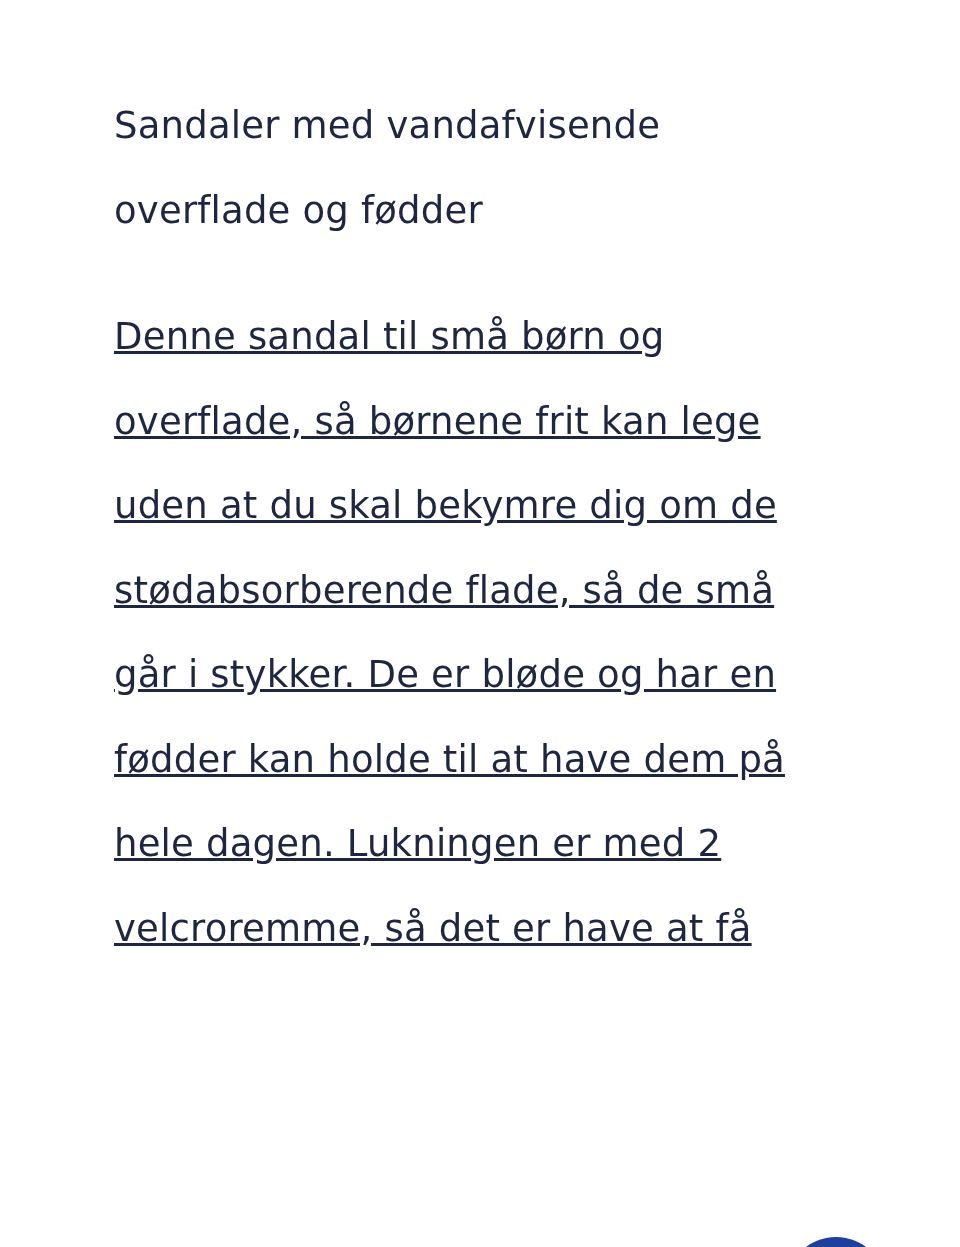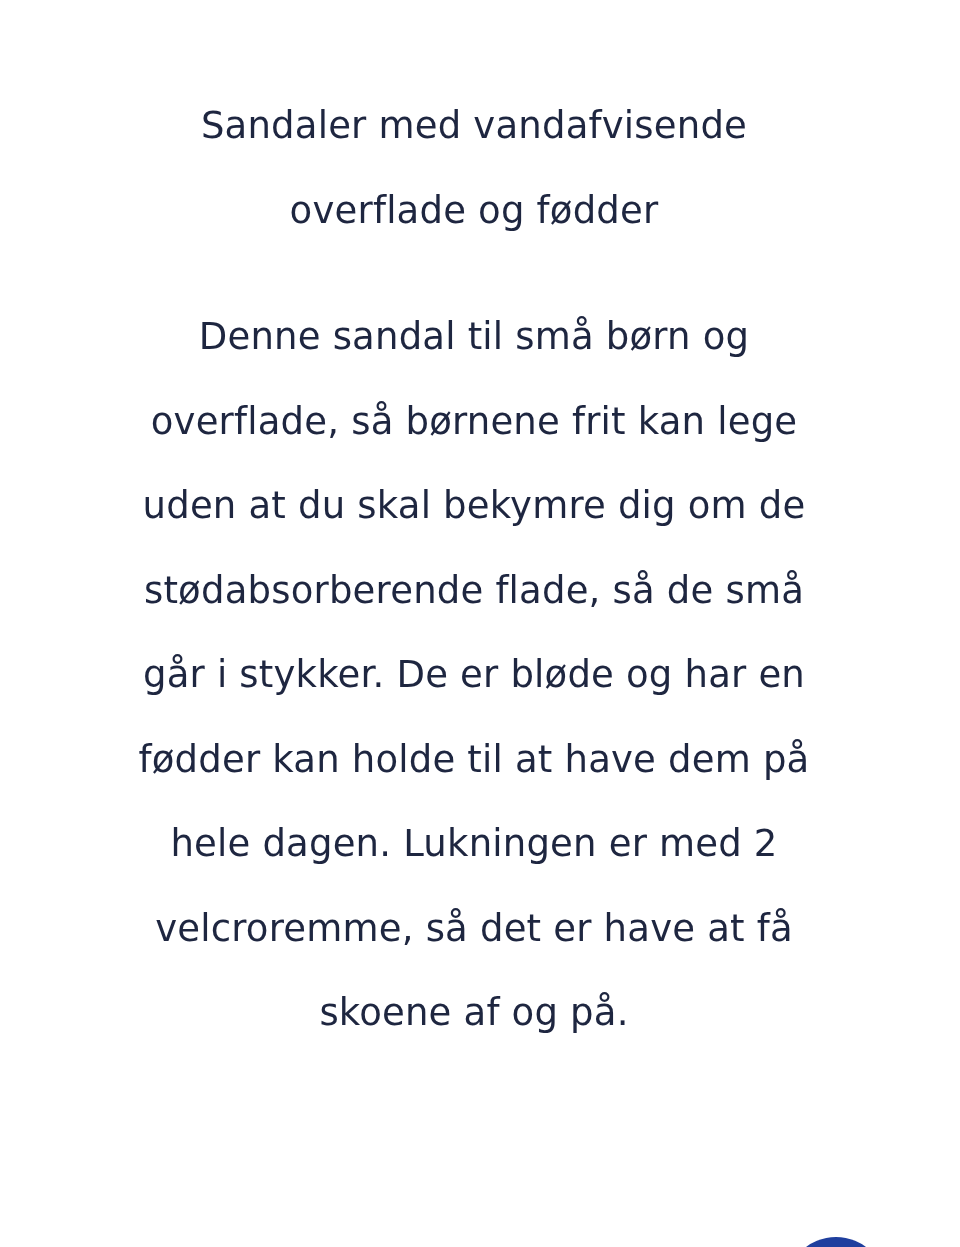--- a/index.html
+++ b/index.html
@@ -20,28 +20,28 @@
       left: 114px;
       top: 84px;
       width: 720px;
     }
     .para {
       margin: 0;
       font-size: 37px;
       line-height: 84.5px;
       letter-spacing: 0.2px;
       font-weight: 500;
-      text-align: center;
     }
     .para .line {
       display: block;
       white-space: nowrap;
     }
     .para + .para {
       margin-top: 42px;
+      text-decoration: underline;
     }
     .fab {
       position: absolute;
       left: 786px;
       top: 1237px;
       width: 100px;
       height: 100px;
       border-radius: 50%;
       background: #1f3f9e;
       cursor: pointer;
@@ -57,19 +57,18 @@
   </p>
   <p class="para">
     <span class="line">Denne sandal til små børn og</span>
     <span class="line">overflade, så børnene frit kan lege</span>
     <span class="line">uden at du skal bekymre dig om de</span>
     <span class="line">stødabsorberende flade, så de små</span>
     <span class="line">går i stykker. De er bløde og har en</span>
     <span class="line">fødder kan holde til at have dem på</span>
     <span class="line">hele dagen. Lukningen er med 2</span>
     <span class="line">velcroremme, så det er have at få</span>
-    <span class="line">skoene af og på.</span>
   </p>
 </main>
 
 <div class="fab">
   <span></span>
 </div>
 
 </body></html>

